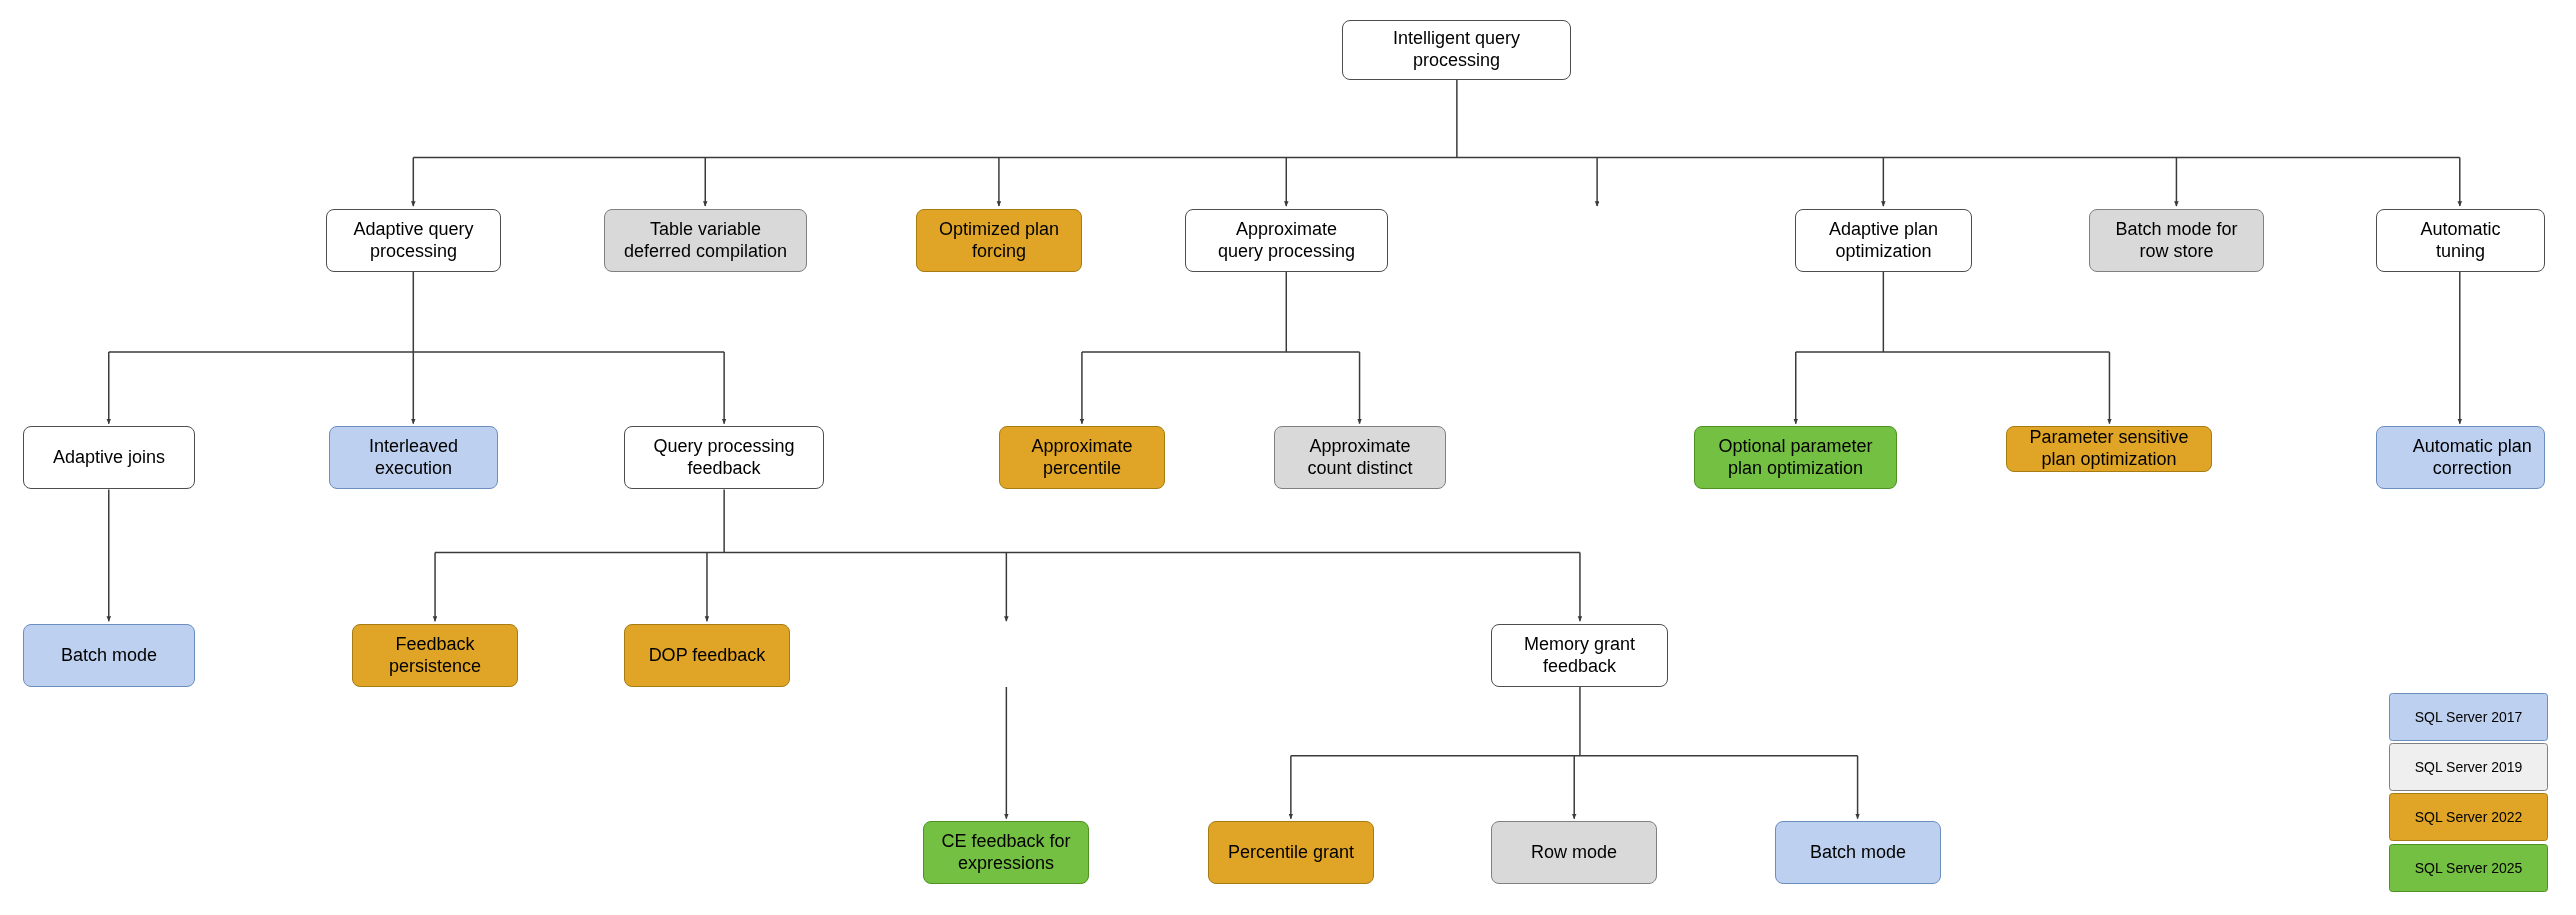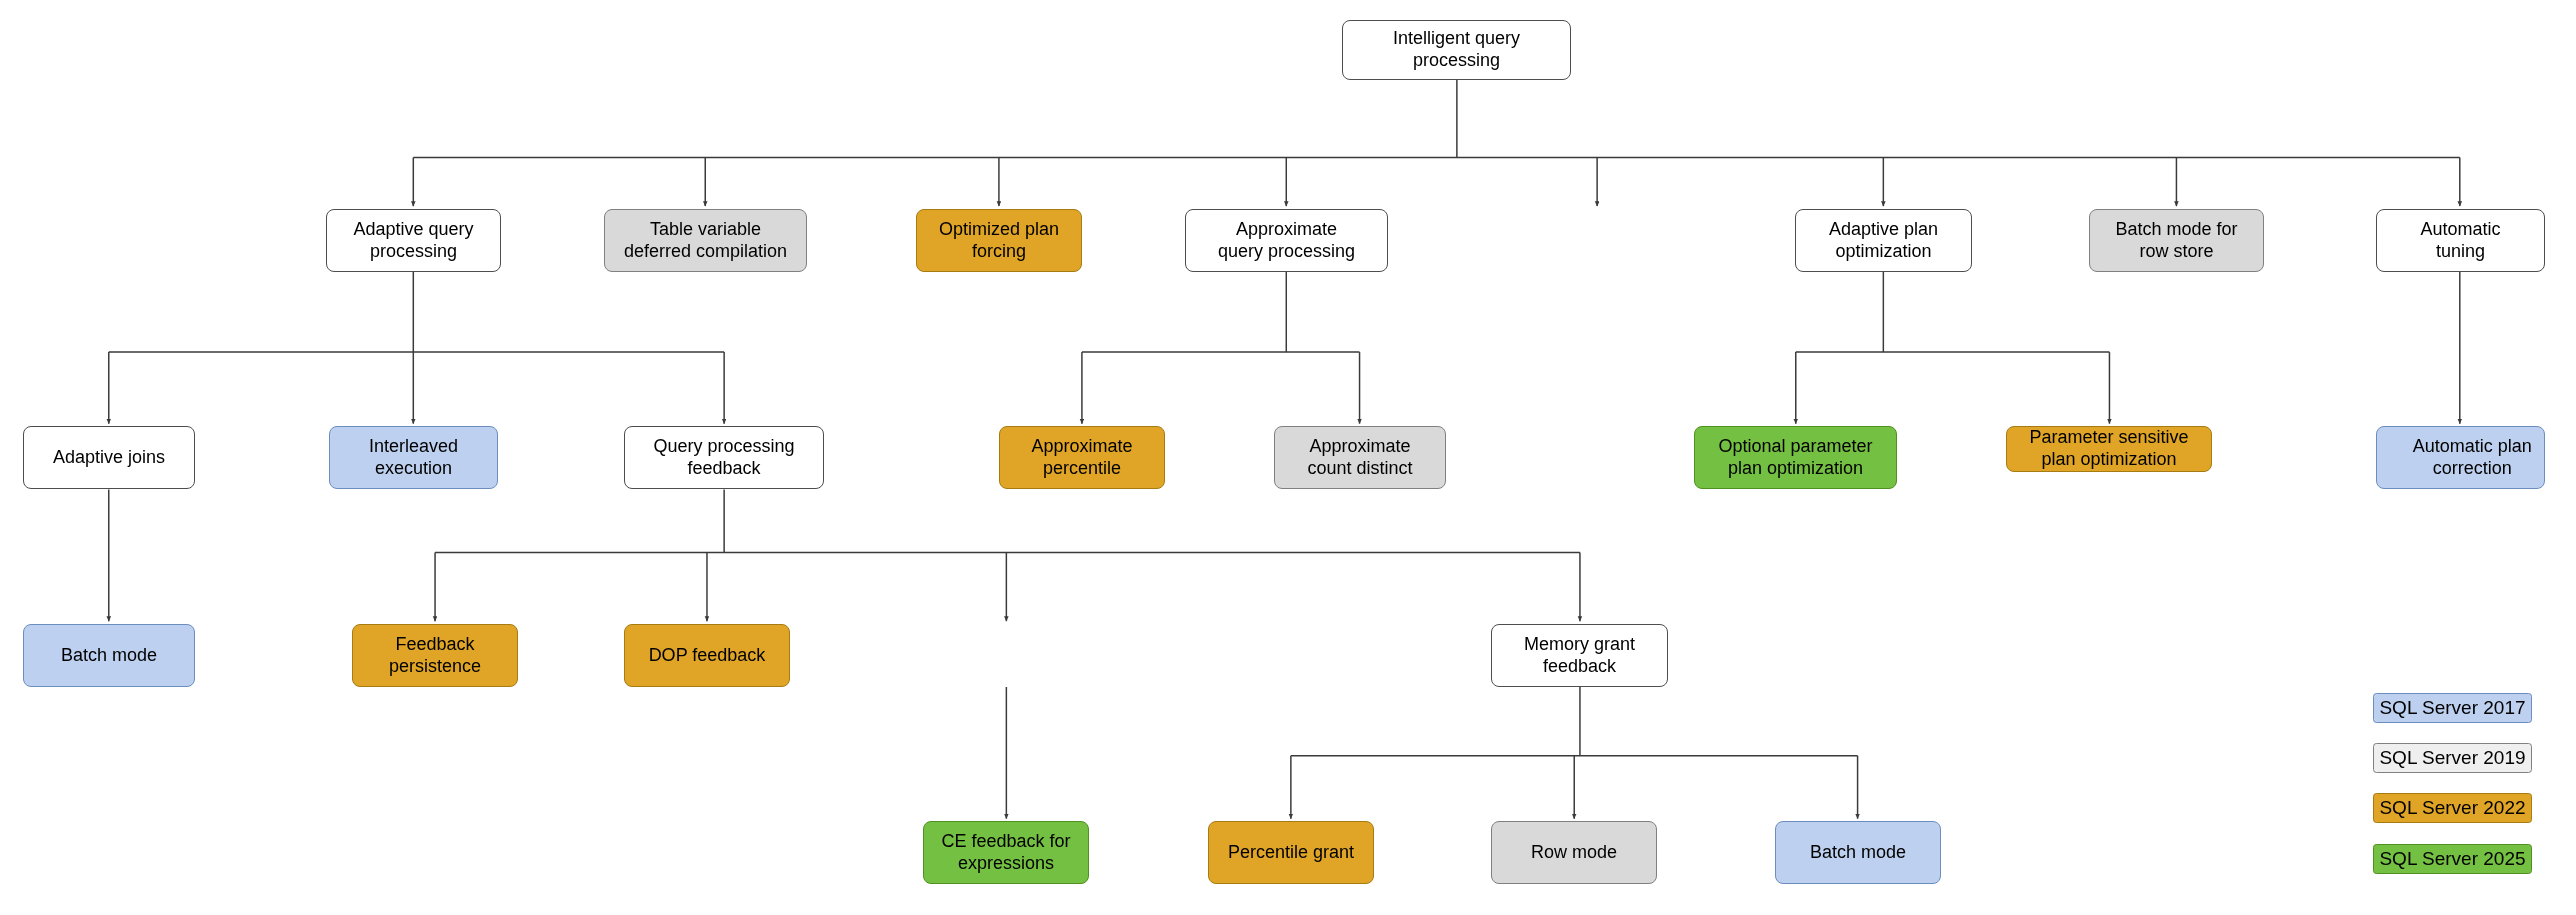--- a/index.html
+++ b/index.html
@@ -49,24 +49,25 @@
   .node.blue   { background: #bdd0ef; border-color: #6c8ebf; }
 
   .legend-item {
     position: absolute;
     box-sizing: border-box;
     border: 1.1px solid #4d4d4d;
     border-radius: 3.4px;
     display: flex;
     align-items: center;
     justify-content: center;
-    font-size: 19px;
+    font-size: 14px;
     color: #000000;
     width: 159px;
-    height: 30px;
+    height: 48px;
+    margin-left: 16px;
   }
   .legend-item.blue   { background: #bdd0ef; border-color: #6c8ebf; }
   .legend-item.gray   { background: #efefef; border-color: #808080; }
   .legend-item.orange { background: #e0a526; border-color: #a67c12; }
   .legend-item.green  { background: #74c043; border-color: #4e9120; }
 </style>
 </head>
 <body>
 
 <div id="canvas">

